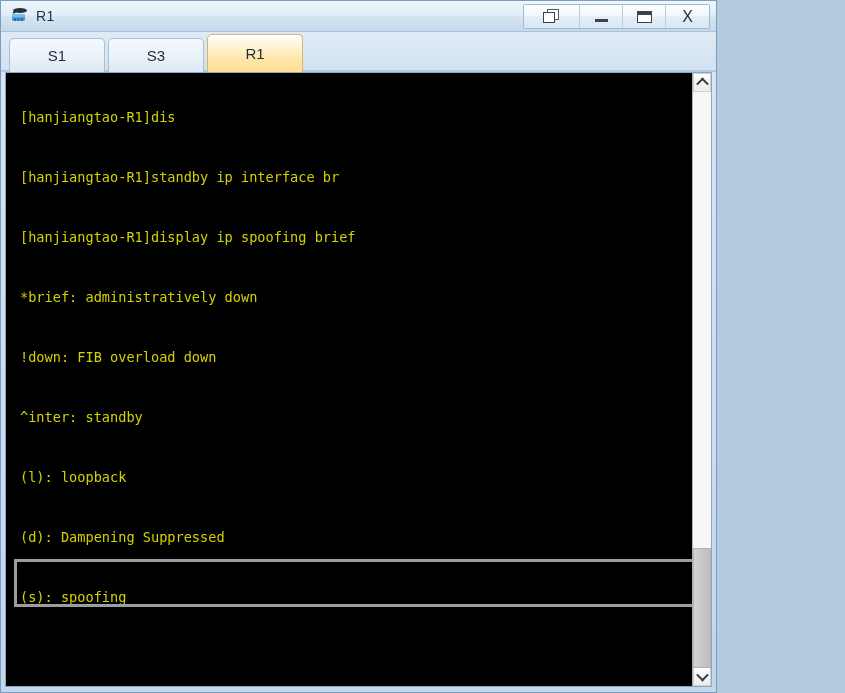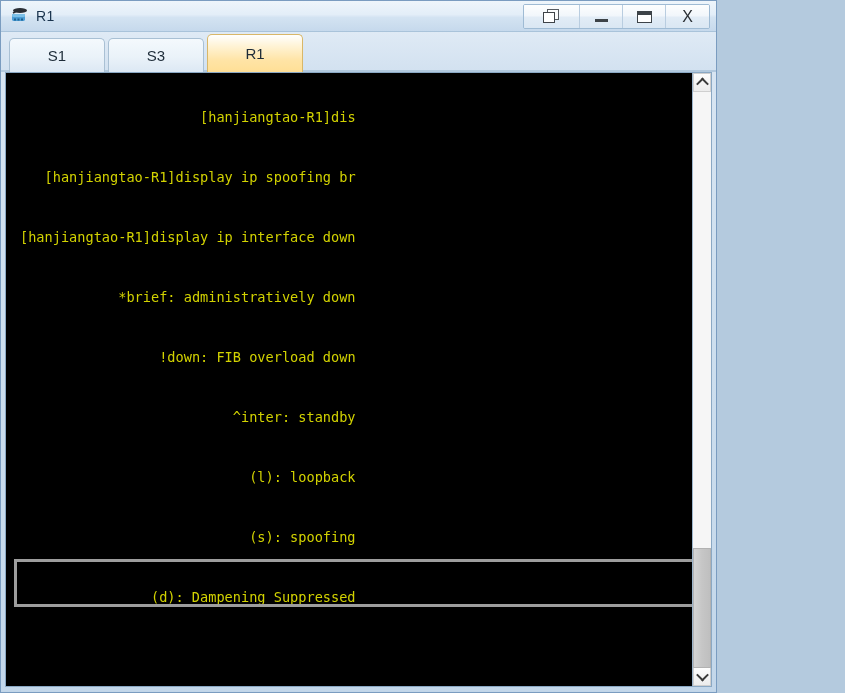--- a/index.html
+++ b/index.html
@@ -140,21 +140,20 @@
   }
 
   
   .term-outer {
     position: relative;
     margin: 0 4px 4px 4px;
     height: 615px;
     background: #000;
     border: 1px solid #8aa8c4;
     overflow: hidden;
-    text-align: right;
   }
   .term {
     position: absolute;
     left: 0; top: 0;
     width: 810px; height: 613px;
     background: #000000;
     overflow: hidden;
   }
   .term-inner {
     position: absolute;
@@ -274,28 +273,28 @@
     </div>
     <div class="tab active">
       <span>R1</span>
     </div>
   </div>
 
   <div class="term-outer">
     <div class="term">
       <div class="term-inner">
         <div class="line">[hanjiangtao-R1]dis</div>
-        <div class="line">[hanjiangtao-R1]display ip spoofing br</div>
-        <div class="line">[hanjiangtao-R1]display ip interface down</div>
+        <div class="line">[hanjiangtao-R1]standby ip interface br</div>
+        <div class="line">[hanjiangtao-R1]display ip spoofing brief</div>
         <div class="line">*brief: administratively down</div>
         <div class="line">!down: FIB overload down</div>
         <div class="line">^inter: standby</div>
         <div class="line">(l): loopback</div>
+        <div class="line">(d): Dampening Suppressed</div>
         <div class="line">(s): spoofing</div>
-        <div class="line">(d): Dampening Suppressed</div>
         
         
         
         
         
         
         
         
         
         

